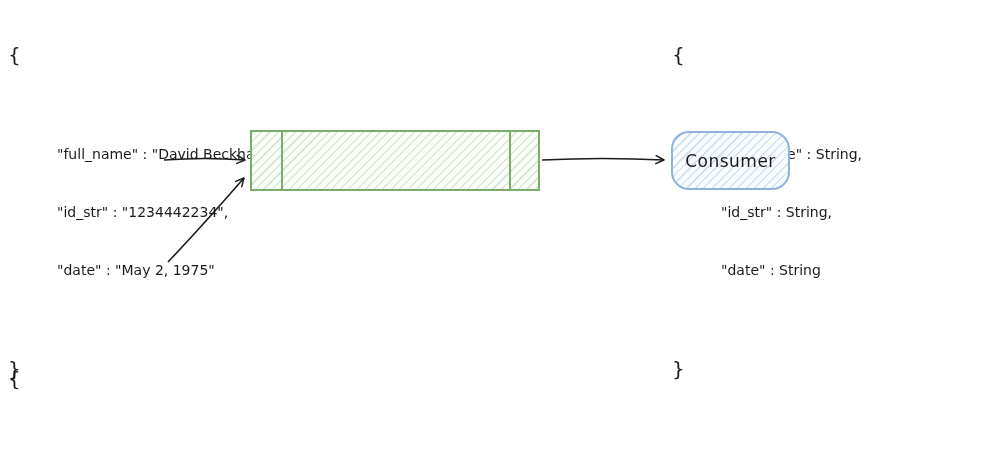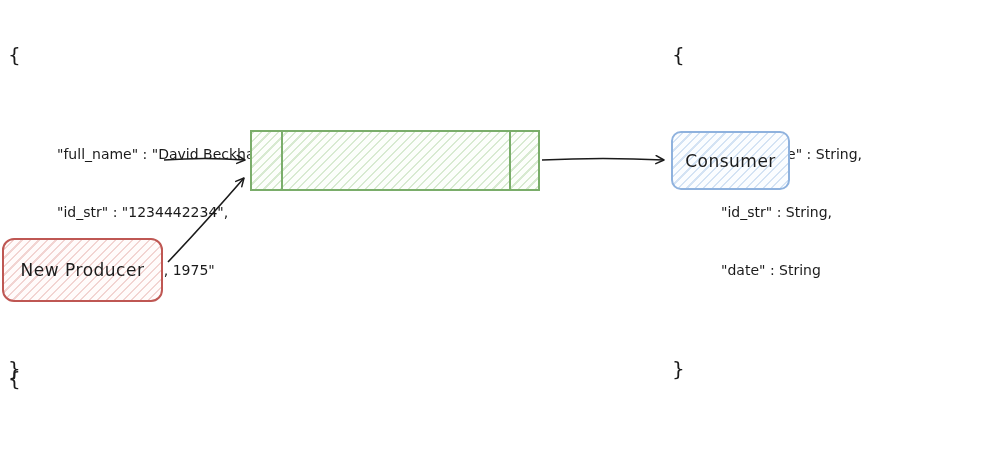--- a/index.html
+++ b/index.html
@@ -57,21 +57,21 @@
   .new-producer {
     left: 2px; top: 238px; width: 161px; height: 64px;
     border: 2px solid #bf5753;
     border-radius: 12px;
     background: repeating-linear-gradient(135deg,
       #f2d4d2 0px, #f2d4d2 1.5px, #fffbfb 1.5px, #fffbfb 6px);
   }
   .consumer {
     left: 671px; top: 131px; width: 119px; height: 59px;
     border: 2px solid #8fb2de;
-    border-radius: 10px;
+    border-radius: 18px;
     background: repeating-linear-gradient(135deg,
       #d4e3f4 0px, #d4e3f4 1.5px, #fbfdff 1.5px, #fbfdff 6px);
   }
   .queue {
     left: 250px; top: 130px; width: 290px; height: 61px;
     border: 2px solid #7aad6a;
     background: repeating-linear-gradient(135deg,
       #d8ead1 0px, #d8ead1 1.5px, #fcfefb 1.5px, #fcfefb 6px);
   }
   .queue-divider {
@@ -119,23 +119,20 @@
     <div class="brace">{</div>
     <div class="json-lines">
       
       
       
     </div>
     
   </div>
 
 
-  <div class="node new-producer">
-    <span class="label">New Producer</span>
-  </div>
 
   <div class="node queue">
     <div class="queue-divider left"></div>
     <div class="queue-divider right"></div>
   </div>
 
   <div class="node consumer">
     <span class="label">Consumer</span>
   </div>
 

